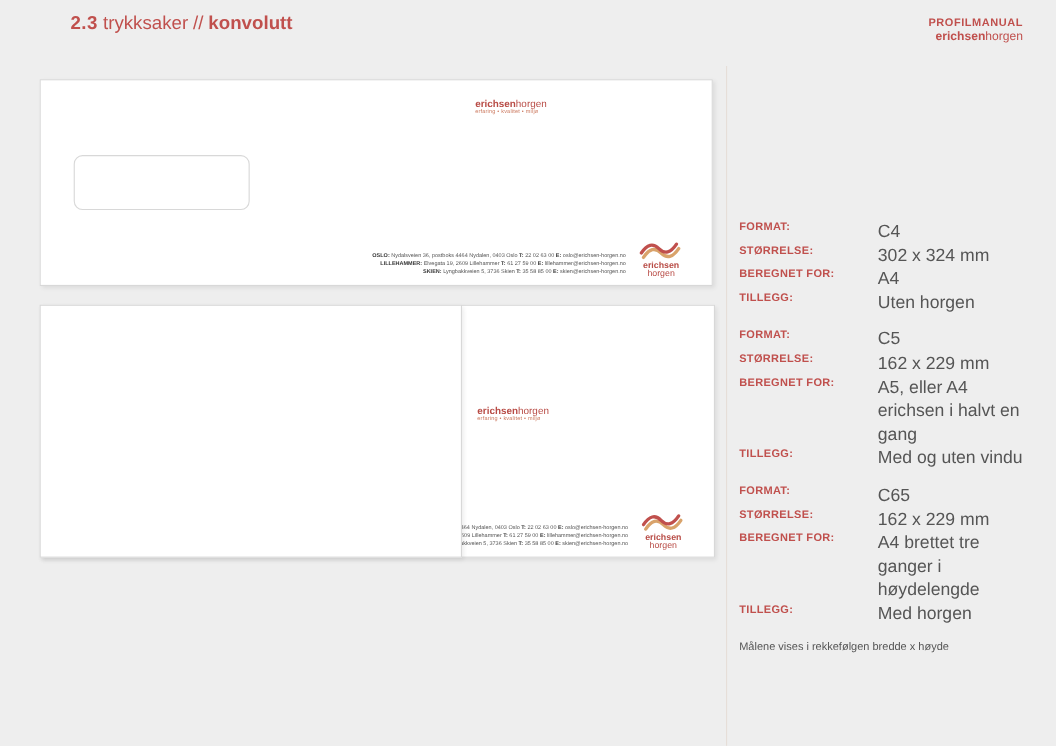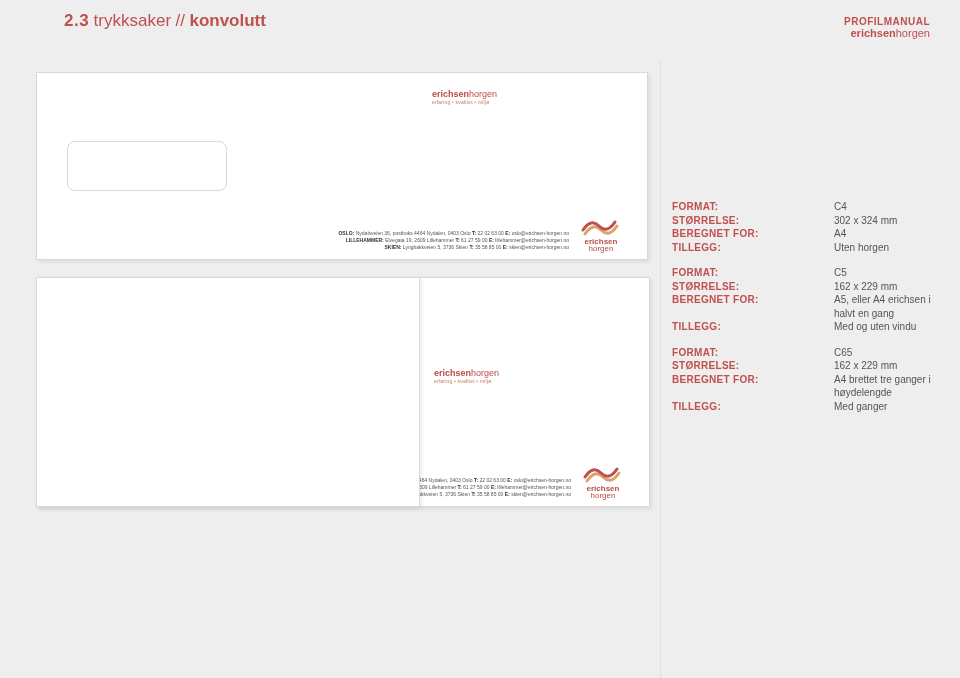--- a/index.html
+++ b/index.html
@@ -163,22 +163,21 @@
     .spec-label {
       color: #c0504d;
       font-weight: 700;
       letter-spacing: 0.3px;
       width: 98px;
       flex-shrink: 0;
       font-size: 10px;
     }
     .spec-val {
       color: #555;
-      font-size: 10px;
-      margin-left: 36px;
+      font-size: 16px;
     }
     .footnote {
       color: #555;
       font-size: 10px;
       margin-top: 6px;
     }
   </style>
 </head>
 <body>
 
@@ -287,17 +286,18 @@
     <div class="spec-row">
         <span class="spec-label">STØRRELSE:</span>
         <span class="spec-val">162 x 229 mm</span>
       </div>
     <div class="spec-row">
         <span class="spec-label">BEREGNET FOR:</span>
         <span class="spec-val">A4 brettet tre ganger i høydelengde</span>
       </div>
     <div class="spec-row">
         <span class="spec-label">TILLEGG:</span>
-        <span class="spec-val">Med ganger</span>
-      </div>
-  </div>
-
+        <span class="spec-val">Med horgen</span>
+      </div>
+  </div>
+
+  <div class="footnote">Målene vises i rekkefølgen bredde x høyde</div>
 </div>
 
 </body></html>

